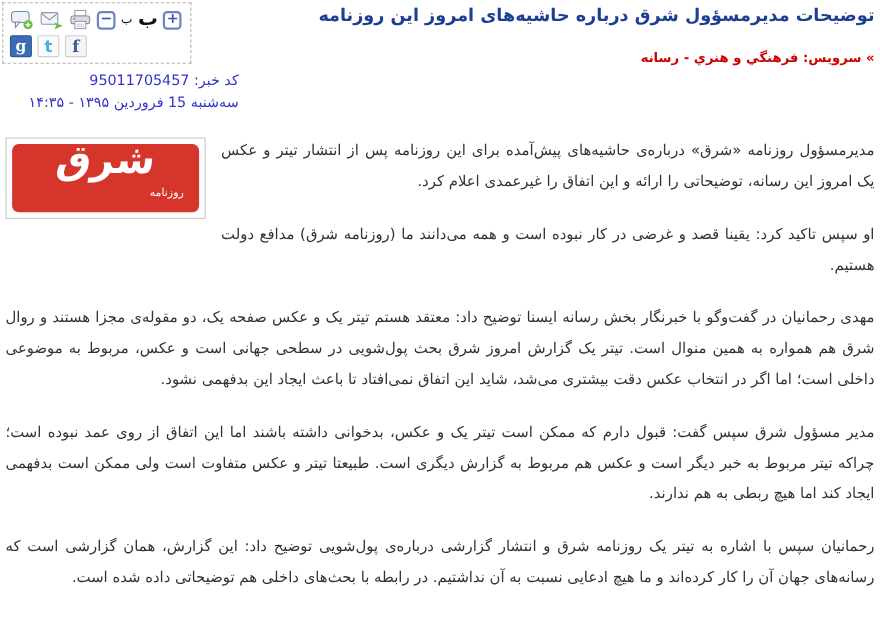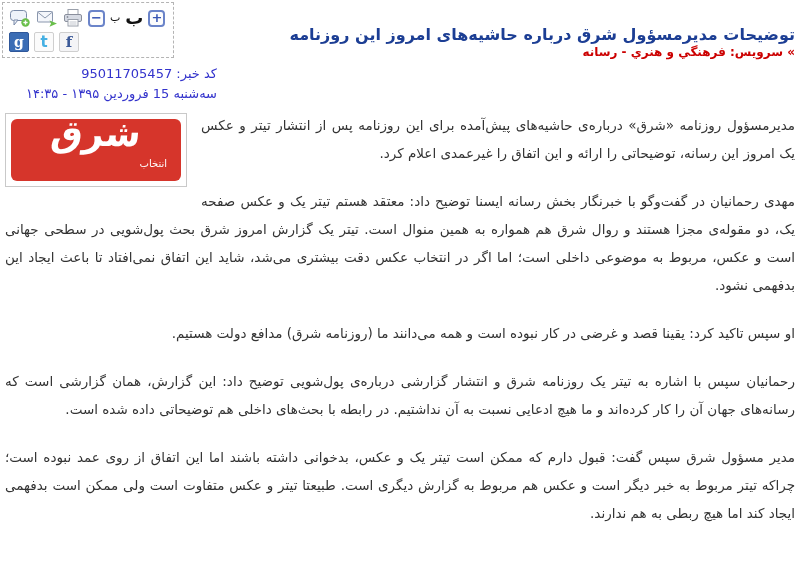--- a/index.html
+++ b/index.html
@@ -42,21 +42,20 @@
   .twitter-btn { background: #fbfbfb; color: #45b0e3; border: 1px solid #cfcfcf;
                  font-size: 15px; line-height: 17px; }
   .facebook-btn{ background: #f4f4f6; color: #3b5998; border: 1px solid #cfcfcf;
                  font-family: "DejaVu Serif", serif; font-size: 15px; line-height: 17px; }
 
   .headline {
     position: absolute; top: 3px; right: 5px; left: 195px;
     direction: rtl; text-align: right;
     font-size: 16px; font-weight: bold; color: #1c3e94;
     line-height: 22px;
-    margin-top: 21px;
   }
   .service {
     position: absolute; top: 45px; right: 5px;
     direction: rtl; text-align: right;
     font-size: 12px; font-weight: bold; color: #cc0000;
   }
   .meta {
     position: absolute; top: 64px; left: 4px; width: 213px;
     direction: rtl; 
     color: #3333cc; font-size: 13px; line-height: 20px;
@@ -83,21 +82,21 @@
     position: absolute; top: 1px; right: 0; left: 0;
     text-align: center; color: #fff;
     font-size: 36px; font-weight: bold;
     transform: skewX(-6deg);
     font-family: "DejaVu Sans", sans-serif;
   }
   .logo-subtitle {
     position: absolute; bottom: 3px; right: 14px;
     color: #fff; font-size: 10px;
   }
-  .lead { margin: 1px 0 20px; padding-left: 48px; }
+  .lead { margin: 13px 0 20px; padding-left: 48px; }
   .content p.body-par { margin: 0 0 20px; }
 
   
   svg { display: block; }
 </style>
 </head>
 <body>
 
 <div class="header">
 
@@ -159,27 +158,27 @@
     <div>سه‌شنبه 15 فروردین ۱۳۹۵ - ۱۴:۳۵</div>
   </div>
 
 </div>
 
 <div class="content">
 
   <div class="logo-frame">
     <div class="logo-red">
       <div class="logo-title">شرق</div>
-      <div class="logo-subtitle">انتخاب</div>
+      <div class="logo-subtitle">روزنامه</div>
     </div>
   </div>
 
   <p class="lead">مدیرمسؤول روزنامه «شرق» درباره‌ی حاشیه‌های پیش‌آمده برای این روزنامه پس از انتشار تیتر و عکس یک امروز این رسانه، توضیحاتی را ارائه و این اتفاق را غیرعمدی اعلام کرد.</p>
 
+  <p class="body-par">او سپس تاکید کرد: یقینا قصد و غرضی در کار نبوده است و همه می‌دانند ما (روزنامه شرق) مدافع دولت هستیم.</p>
+
   <p class="body-par">مهدی رحمانیان در گفت‌وگو با خبرنگار بخش رسانه ایسنا توضیح داد: معتقد هستم تیتر یک و عکس صفحه یک، دو مقوله‌ی مجزا هستند و روال شرق هم همواره به همین منوال است. تیتر یک گزارش امروز شرق بحث پول‌شویی در سطحی جهانی است و عکس، مربوط به موضوعی داخلی است؛ اما اگر در انتخاب عکس دقت بیشتری می‌شد، شاید این اتفاق نمی‌افتاد تا باعث ایجاد این بدفهمی نشود.</p>
 
-  <p class="body-par">او سپس تاکید کرد: یقینا قصد و غرضی در کار نبوده است و همه می‌دانند ما (روزنامه شرق) مدافع دولت هستیم.</p>
+  <p class="body-par">مدیر مسؤول شرق سپس گفت: قبول دارم که ممکن است تیتر یک و عکس، بدخوانی داشته باشند اما این اتفاق از روی عمد نبوده است؛ چراکه تیتر مربوط به خبر دیگر است و عکس هم مربوط به گزارش دیگری است. طبیعتا تیتر و عکس متفاوت است ولی ممکن است بدفهمی ایجاد کند اما هیچ ربطی به هم ندارند.</p>
 
   <p class="body-par">رحمانیان سپس با اشاره به تیتر یک روزنامه شرق و انتشار گزارشی درباره‌ی پول‌شویی توضیح داد: این گزارش، همان گزارشی است که رسانه‌های جهان آن را کار کرده‌اند و ما هیچ ادعایی نسبت به آن نداشتیم. در رابطه با بحث‌های داخلی هم توضیحاتی داده شده است.</p>
-
-  <p class="body-par">مدیر مسؤول شرق سپس گفت: قبول دارم که ممکن است تیتر یک و عکس، بدخوانی داشته باشند اما این اتفاق از روی عمد نبوده است؛ چراکه تیتر مربوط به خبر دیگر است و عکس هم مربوط به گزارش دیگری است. طبیعتا تیتر و عکس متفاوت است ولی ممکن است بدفهمی ایجاد کند اما هیچ ربطی به هم ندارند.</p>
 
 </div>
 
 </body></html>

